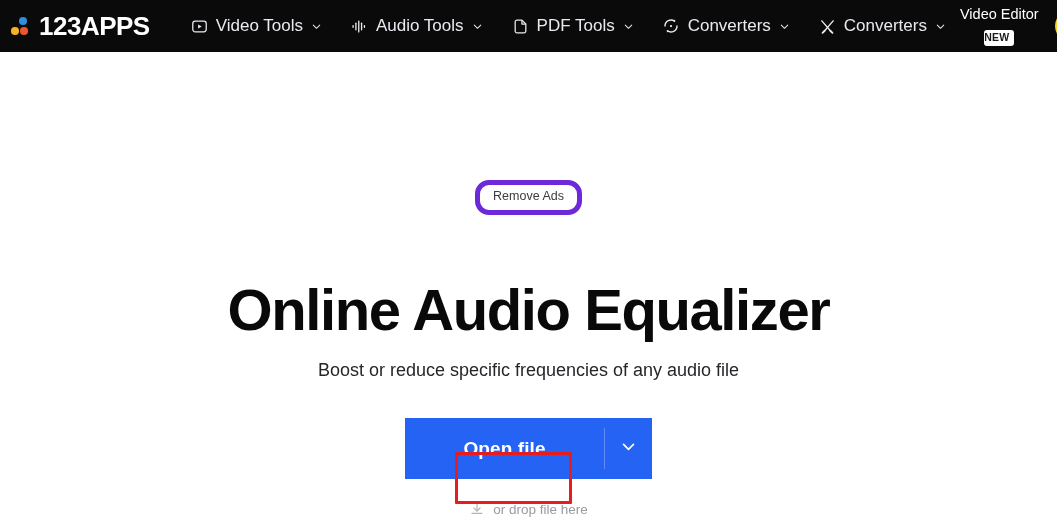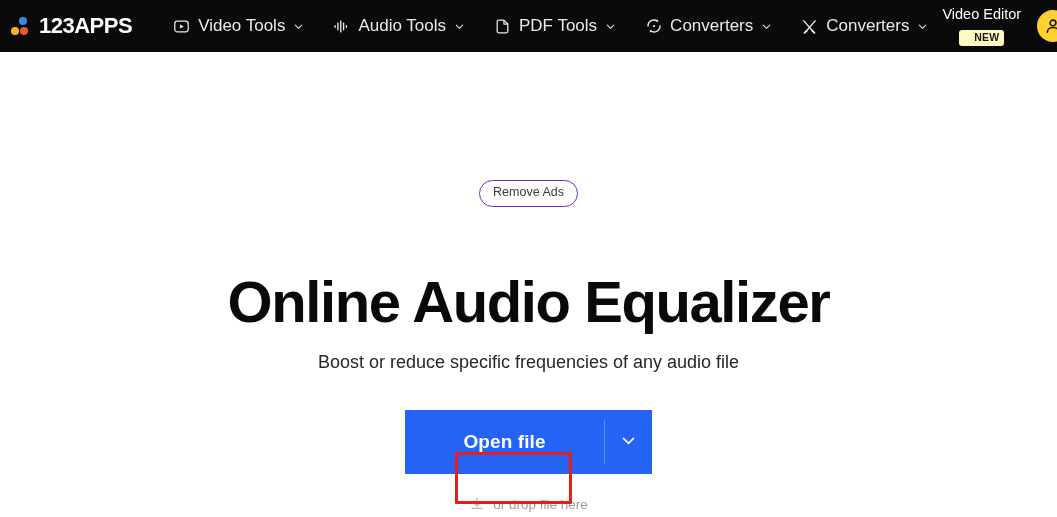--- a/index.html
+++ b/index.html
@@ -37,21 +37,21 @@
   .logo-dots i {
     position: absolute;
     border-radius: 50%;
     display: block;
   }
   .dot-blue   { width: 8px;  height: 8px;  background: #2e8fe0; left: 9px;  top: 2px; }
   .dot-yellow { width: 7.5px;height: 7.5px;background: #f5b324; left: 1px;  top: 12px; }
   .dot-red    { width: 7.5px;height: 7.5px;background: #e8582c; left: 10px; top: 12px; }
   .logo-text {
     color: #ffffff;
-    font-size: 22px;
+    font-size: 26px;
     font-weight: bold;
     letter-spacing: -0.5px;
     line-height: 1;
   }
 
   .nav {
     display: flex;
     align-items: center;
     gap: 0px;
   }
@@ -79,26 +79,26 @@
     display: flex;
     align-items: center;
     gap: 8px;
     color: #ffffff;
     font-size: 14.5px;
     cursor: pointer;
     white-space: nowrap;
     flex-direction: column;
   }
   .badge-new {
-    background: #fef9c3;
+    background: #ffffff;
     color: #1a1a1a;
     font-size: 10.5px;
     font-weight: bold;
     border-radius: 3px;
-    padding: 2px 5px 2px 15px;
+    padding: 2px 5px 2px 0;
     letter-spacing: 0.2px;
     line-height: 1.1;
   }
   .avatar {
     width: 32px;
     height: 32px;
     border-radius: 50%;
     background: #ffd02e;
     display: flex;
     align-items: center;
@@ -112,21 +112,21 @@
     height: 465px;
     background: #ffffff;
     display: flex;
     flex-direction: column;
     align-items: center;
     position: relative;
   }
 
   .remove-ads {
     margin-top: 128px;
-    border: 1px solid #6d28d9;
+    border: 5px solid #6d28d9;
     border-radius: 14px;
     background: #ffffff;
     color: #3b3b40;
     font-size: 12.5px;
     padding: 5px 13px 6px;
     cursor: pointer;
     line-height: 1.1;
   }
 
   .title {

